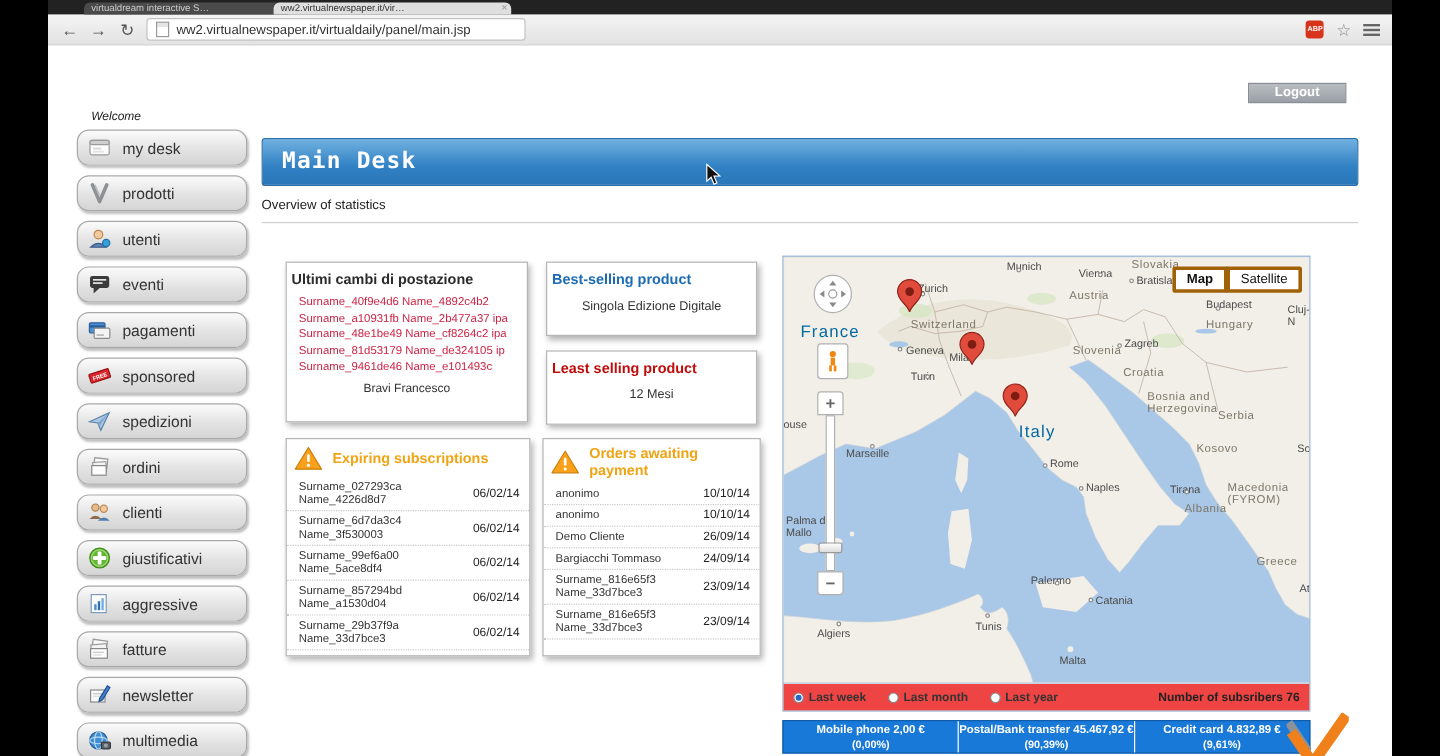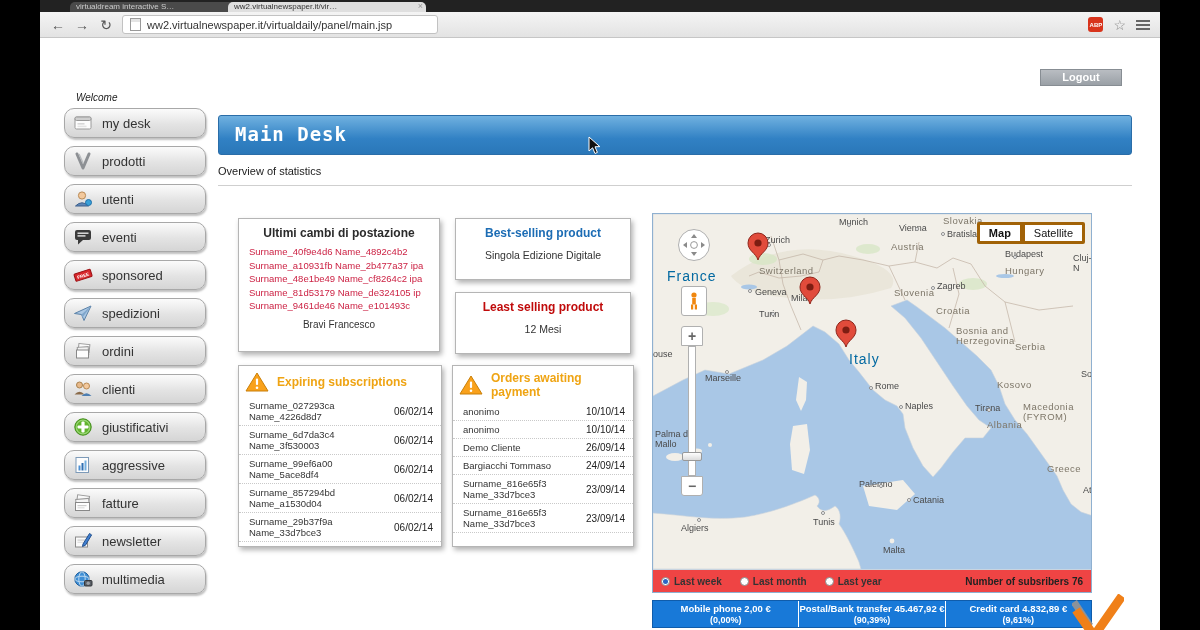--- a/index.html
+++ b/index.html
@@ -54,21 +54,21 @@
   .rule{position:absolute;left:178px;top:147px;width:914px;border-top:1px solid #cfcfcf;}
   .cursor{position:absolute;left:548px;top:98px;z-index:40;}
 
   
   .panel{position:absolute;background:#fff;border:1px solid #b5b5b5;box-shadow:2px 3px 5px rgba(0,0,0,0.3);box-sizing:border-box;overflow:hidden;}
   .panel-pos{left:198px;top:180px;width:202px;height:134px;}
   .panel-best{left:415px;top:180px;width:176px;height:62px;}
   .panel-least{left:415px;top:254px;width:176px;height:62px;}
   .panel-exp{left:198px;top:327px;width:204px;height:182px;}
   .panel-pay{left:412px;top:327px;width:182px;height:182px;}
-  .panel-title{font-size:12px;font-weight:bold;text-align:center;padding:7px 4px 5px;color:#2b2b2b;}
+  .panel-title{font-size:12px;font-weight:bold;text-align:left;padding:7px 4px 5px;color:#2b2b2b;}
   .panel-title.blue{color:#1c6cb4;}
   .panel-title.red{color:#c00b0b;}
   .panel-title.orange{color:#efa413;text-align:left;padding:0;}
   .panel-value{font-size:10.5px;color:#333;text-align:center;padding-top:4px;}
   .pos-row{font-size:9.5px;color:#cc2244;line-height:13.5px;padding-left:10px;white-space:nowrap;}
   .pos-footer{font-size:10px;color:#333;text-align:center;padding-top:6px;}
   .panel-head{display:flex;align-items:center;gap:8px;padding:5px 6px 4px 6px;}
   .warn-icon{width:24px;height:22px;flex:0 0 24px;}
   .sub-row{display:flex;justify-content:space-between;padding:3px 8px 3px 10px;border-bottom:1px dotted #c9c9c9;font-size:9.5px;color:#333;}
   .sub-name{width:116px;line-height:11px;}
@@ -182,20 +182,29 @@
           <span class="side-label">utenti</span>
         </div>
         <div class="side-item">
           <span class="side-icon"><svg width="20" height="20">
               <rect x="2" y="3" width="16" height="10" rx="2" fill="#3b3b3b"></rect>
               <polygon points="5,13 10,13 5,17.5" fill="#3b3b3b"></polygon>
               <rect x="4.5" y="5.5" width="11" height="1.4" fill="#e8e8e8"></rect>
               <rect x="4.5" y="8.2" width="8" height="1.4" fill="#e8e8e8"></rect>
             </svg></span>
           <span class="side-label">eventi</span>
+        </div>
+        <div class="side-item">
+          <span class="side-icon"><svg width="20" height="20">
+              <rect x="1.5" y="4" width="13" height="8.5" rx="1" fill="#4e8ed2" stroke="#2c5f9c"></rect>
+              <rect x="1.5" y="6" width="13" height="2" fill="#2c5f9c"></rect>
+              <rect x="5.5" y="8.5" width="13" height="8.5" rx="1" fill="#f4f4f4" stroke="#8a8a8a"></rect>
+              <rect x="7.5" y="13.5" width="6" height="1.5" fill="#bbb"></rect>
+            </svg></span>
+          <span class="side-label">pagamenti</span>
         </div>
         <div class="side-item">
           <span class="side-icon"><svg width="20" height="20">
               <g transform="rotate(-18 10 10)">
                 <rect x="1.5" y="6.5" width="17" height="7.5" rx="1" fill="#d8272c" stroke="#9c1014"></rect>
                 <text x="10" y="12.3" font-size="4.6" font-weight="bold" fill="#fff" text-anchor="middle" font-family="Liberation Sans, sans-serif">FREE</text>
               </g>
             </svg></span>
           <span class="side-label">sponsored</span>
         </div>
@@ -398,21 +407,21 @@
             <span class="map-label big" style="left: 196px; top: 141px;">Italy</span>
             <span class="map-label country" style="left: 106px; top: 52px;">Switzerland</span>
             <span class="map-label country" style="left: 238px; top: 28px;">Austria</span>
             <span class="map-label country" style="left: 290px; top: 2px;">Slovakia</span>
             <span class="map-label country" style="left: 352px; top: 52px;">Hungary</span>
             <span class="map-label country" style="left: 241px; top: 74px;">Slovenia</span>
             <span class="map-label country" style="left: 283px; top: 92px;">Croatia</span>
             <span class="map-label country" style="left: 303px; top: 112px;">Bosnia and
 Herzegovina</span>
             <span class="map-label country" style="left: 362px; top: 128px;">Serbia</span>
-            <span class="map-label country" style="left: 344px; top: 166px; text-align: right;">Kosovo</span>
+            <span class="map-label country" style="left: 344px; top: 156px; text-align: right;">Kosovo</span>
             <span class="map-label country" style="left: 370px; top: 188px;">Macedonia
 (FYROM)</span>
             <span class="map-label country" style="left: 334px; top: 206px;">Albania</span>
             <span class="map-label country" style="left: 394px; top: 250px;">Greece</span>
             <span class="map-label city" style="left: 112px; top: 22px;">Zurich</span>
             <span class="map-label city" style="left: 102px; top: 74px;">Geneva</span>
             <span class="map-label city" style="left: 186px; top: 4px;">Munich</span>
             <span class="map-label city" style="left: 246px; top: 10px;">Vienna</span>
             <span class="map-label city" style="left: 294px; top: 16px;">Bratislava</span>
             <span class="map-label city" style="left: 352px; top: 36px;">Budapest</span>

